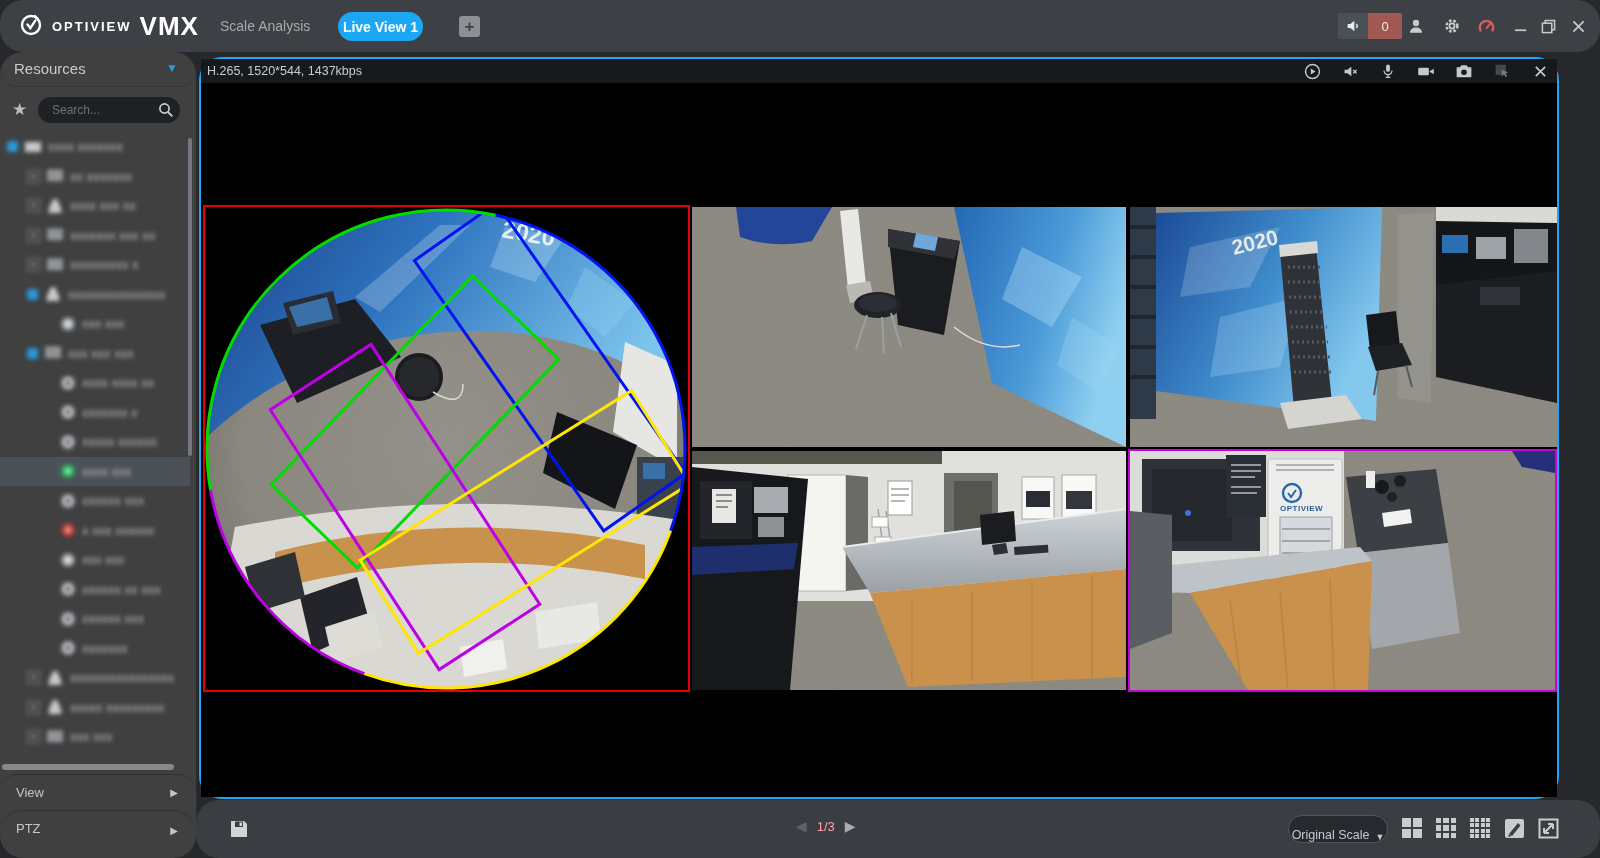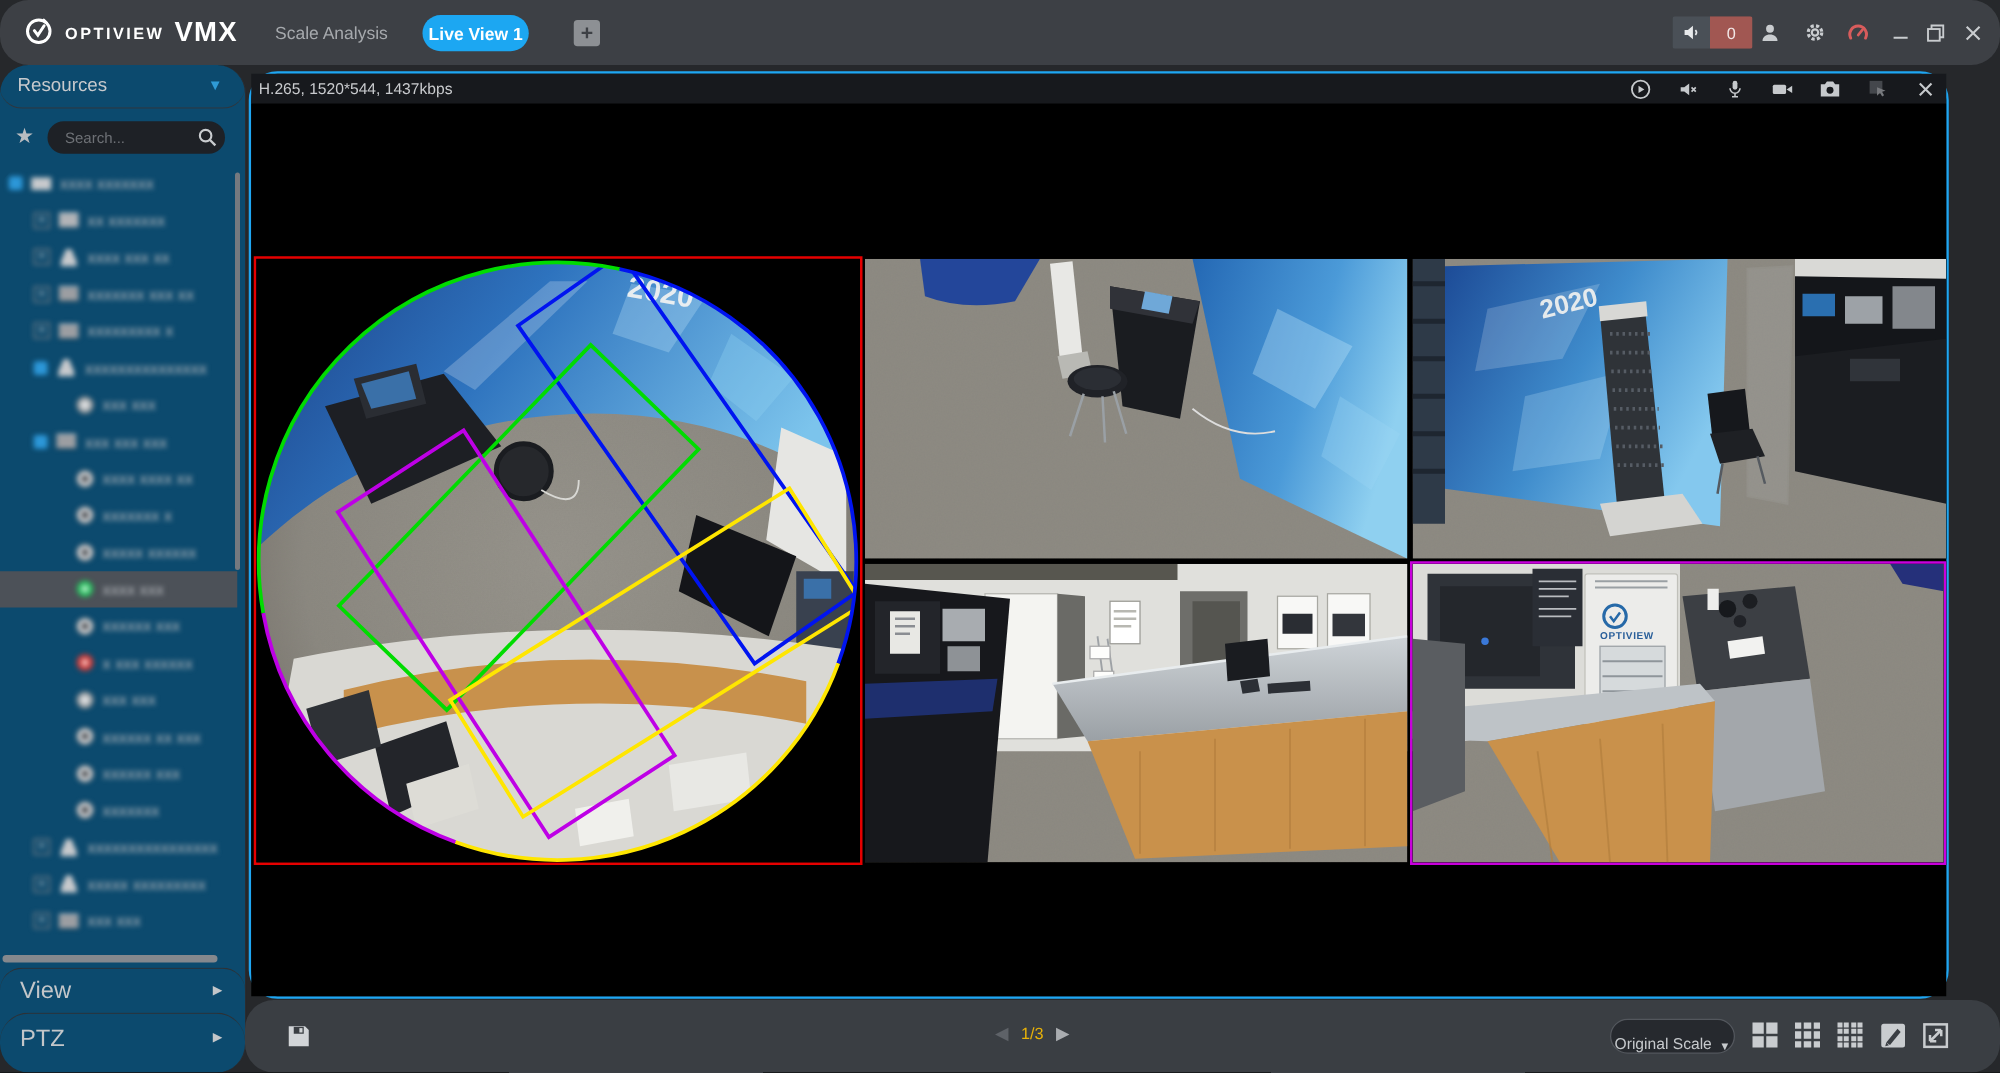--- a/index.html
+++ b/index.html
@@ -5,33 +5,33 @@
   html,body{margin:0;padding:0;background:#17181b;}
   #app{position:relative;width:1600px;height:858px;overflow:hidden;
        font-family:"Liberation Sans","DejaVu Sans",sans-serif;
        background:#26282b;-webkit-user-select:none;user-select:none;}
   .abs{position:absolute;border-radius:23px;}
 
   
   .topbar{left:0;top:0;width:1600px;height:52px;background:#3d4045;}
   .brand{left:18px;top:10px;height:32px;display:flex;align-items:center;gap:8px;color:#fff;}
   .brand .bname{font-size:13px;font-weight:bold;letter-spacing:2px;}
-  .brand .bprod{font-size:22px;font-weight:bold;letter-spacing:1px;}
+  .brand .bprod{font-size:26px;font-weight:bold;letter-spacing:1px;}
   .tab-flow{left:220px;top:0;height:52px;display:flex;align-items:center;color:#a6a9ad;font-size:14px;cursor:pointer;}
   .tab-live{left:338px;top:12px;width:85px;height:29px;background:#1ca7f2;color:#fff;
             display:flex;align-items:center;justify-content:center;font-size:14px;font-weight:bold;cursor:pointer;}
   .tab-add{left:459px;top:16px;width:21px;height:21px;background:#8d9094;border-radius:3px;
            display:flex;align-items:center;justify-content:center;color:#3d4045;font-size:17px;font-weight:bold;cursor:pointer;}
   .alarm{left:1338px;top:13px;height:26px;display:flex;border-radius:2px;overflow:hidden;cursor:pointer;}
   .alarm .sp{width:30px;height:26px;background:#4a5057;display:flex;align-items:center;justify-content:center;}
   .alarm .ct{width:34px;height:26px;background:#a15752;color:#f2e8e8;display:flex;align-items:center;justify-content:center;font-size:13px;}
   .tico{top:14px;width:24px;height:24px;display:flex;align-items:center;justify-content:center;cursor:pointer;}
 
   
-  .sidebar{left:0;top:52px;width:196px;height:806px;background:#0c4a6e;border-right:1px solid #2a2c30;}
+  .sidebar{left:0;top:52px;width:196px;height:806px;background:#404040;border-right:1px solid #2a2c30;}
   .res-head{left:0;top:0;width:196px;height:34px;border-bottom:1px solid #32353a;}
   .res-title{left:14px;top:8px;font-size:15px;color:#c8cacd;}
   .res-caret{right:18px;top:9px;color:#2f9bd6;font-size:12px;cursor:pointer;}
   .fav-star{left:12px;top:47px;color:#b9bcc0;font-size:17px;cursor:pointer;}
   .searchbox{left:38px;top:45px;width:142px;height:26px;background:#1e2126;border-radius:13px;border:none;
              color:#9a9da2;font-size:12px;padding:0 30px 0 14px;outline:none;box-sizing:border-box;}
   .searchbox::placeholder{color:#6e7176;}
   .mag{left:158px;top:50px;width:16px;height:16px;cursor:pointer;}
   .tree{left:0;top:80px;width:190px;height:625px;overflow:hidden;}
   .tree-row{position:relative;width:190px;height:29.5px;display:flex;align-items:center;cursor:pointer;}
@@ -55,21 +55,21 @@
       background:radial-gradient(circle,#e2e4e6 0 3px,#aab0b4 3px 5.5px,#83878b 5.5px 7px);}
   .ticon.camgreen{width:14px;height:14px;border-radius:50%;
       background:radial-gradient(circle,#bff0cd 0 2.5px,#35c26a 2.5px 5.5px,#2a9e55 5.5px 7px);}
   .ticon.camred{width:14px;height:14px;border-radius:50%;
       background:radial-gradient(circle,#f3c9c4 0 2.5px,#d04545 2.5px 5.5px,#a83737 5.5px 7px);}
   .tlabel{color:#b9bcc0;font-size:13px;white-space:nowrap;}
   .vscroll{left:188px;top:86px;width:4px;height:318px;background:#75797f;border-radius:2px;cursor:pointer;}
   .hscroll{left:2px;top:712px;width:172px;height:6px;background:#85888d;border-radius:3px;cursor:pointer;}
   .side-sec{left:0;width:196px;height:36px;border-top:1px solid #2e3135;display:flex;align-items:center;
             justify-content:space-between;padding:0 18px 0 16px;box-sizing:border-box;cursor:pointer;}
-  .side-sec .slabel{color:#c3c6c9;font-size:19px;}
+  .side-sec .slabel{color:#c3c6c9;font-size:13px;}
   .side-sec .sarrow{color:#c3c6c9;font-size:10px;}
 
   
   .vwin{left:199px;top:57px;width:1360px;height:742px;border:2px solid #1fa6f2;box-sizing:border-box;background:#000;}
   .vheader{position:absolute;left:0;top:0;width:1356px;height:24px;background:#17191d;display:flex;align-items:center;}
   .vinfo{margin-left:6px;color:#c9cbce;font-size:12.5px;}
   .vctrls{position:absolute;right:8px;top:0;height:24px;display:flex;align-items:center;gap:20px;}
   .vctrls .vc{width:18px;height:18px;display:flex;align-items:center;justify-content:center;cursor:pointer;}
   .stage{position:absolute;left:0;top:24px;width:1356px;height:714px;background:#000;}
   .cell{position:absolute;overflow:hidden;background:#000;}
@@ -78,21 +78,21 @@
   .tm{left:491px;top:124px;width:434px;height:240px;}
   .tr{left:929px;top:124px;width:427px;height:240px;}
   .bm{left:491px;top:368px;width:434px;height:239px;}
   .br{left:927px;top:366px;width:429px;height:243px;border:2px solid #c800dc;box-sizing:border-box;}
 
   
   .botbar{left:196px;top:800px;width:1404px;height:58px;background:#3a3e43;}
   .saveic{left:32px;top:18px;width:22px;height:22px;cursor:pointer;}
   .pager{left:600px;top:18px;display:flex;align-items:center;gap:10px;}
   .pg-prev{color:#5e6268;font-size:14px;cursor:pointer;}
-  .pg-label{color:#eab308;font-size:13px;}
+  .pg-label{color:#fca5a5;font-size:13px;}
   .pg-next{color:#a9acb0;font-size:14px;cursor:pointer;}
   .scalesel{left:1092px;top:15px;width:100px;height:28px;background:#26292e;border:1px solid #53575d;
             display:flex;align-items:flex-end;justify-content:center;gap:6px;cursor:pointer;box-sizing:border-box;}
   .scalesel .sval{color:#c6c9cc;font-size:12.5px;}
   .scalesel .scaret{color:#c6c9cc;font-size:9px;}
   .lay{top:16px;width:24px;height:24px;display:flex;align-items:center;justify-content:center;cursor:pointer;}
   .g4{display:grid;grid-template-columns:9px 9px;grid-template-rows:9px 9px;gap:2px;}
   .g4 span{background:#c9cccf;}
   .g9{display:grid;grid-template-columns:repeat(3,5.5px);grid-template-rows:repeat(3,5.5px);gap:1.8px;}
   .g9 span{background:#c9cccf;}

